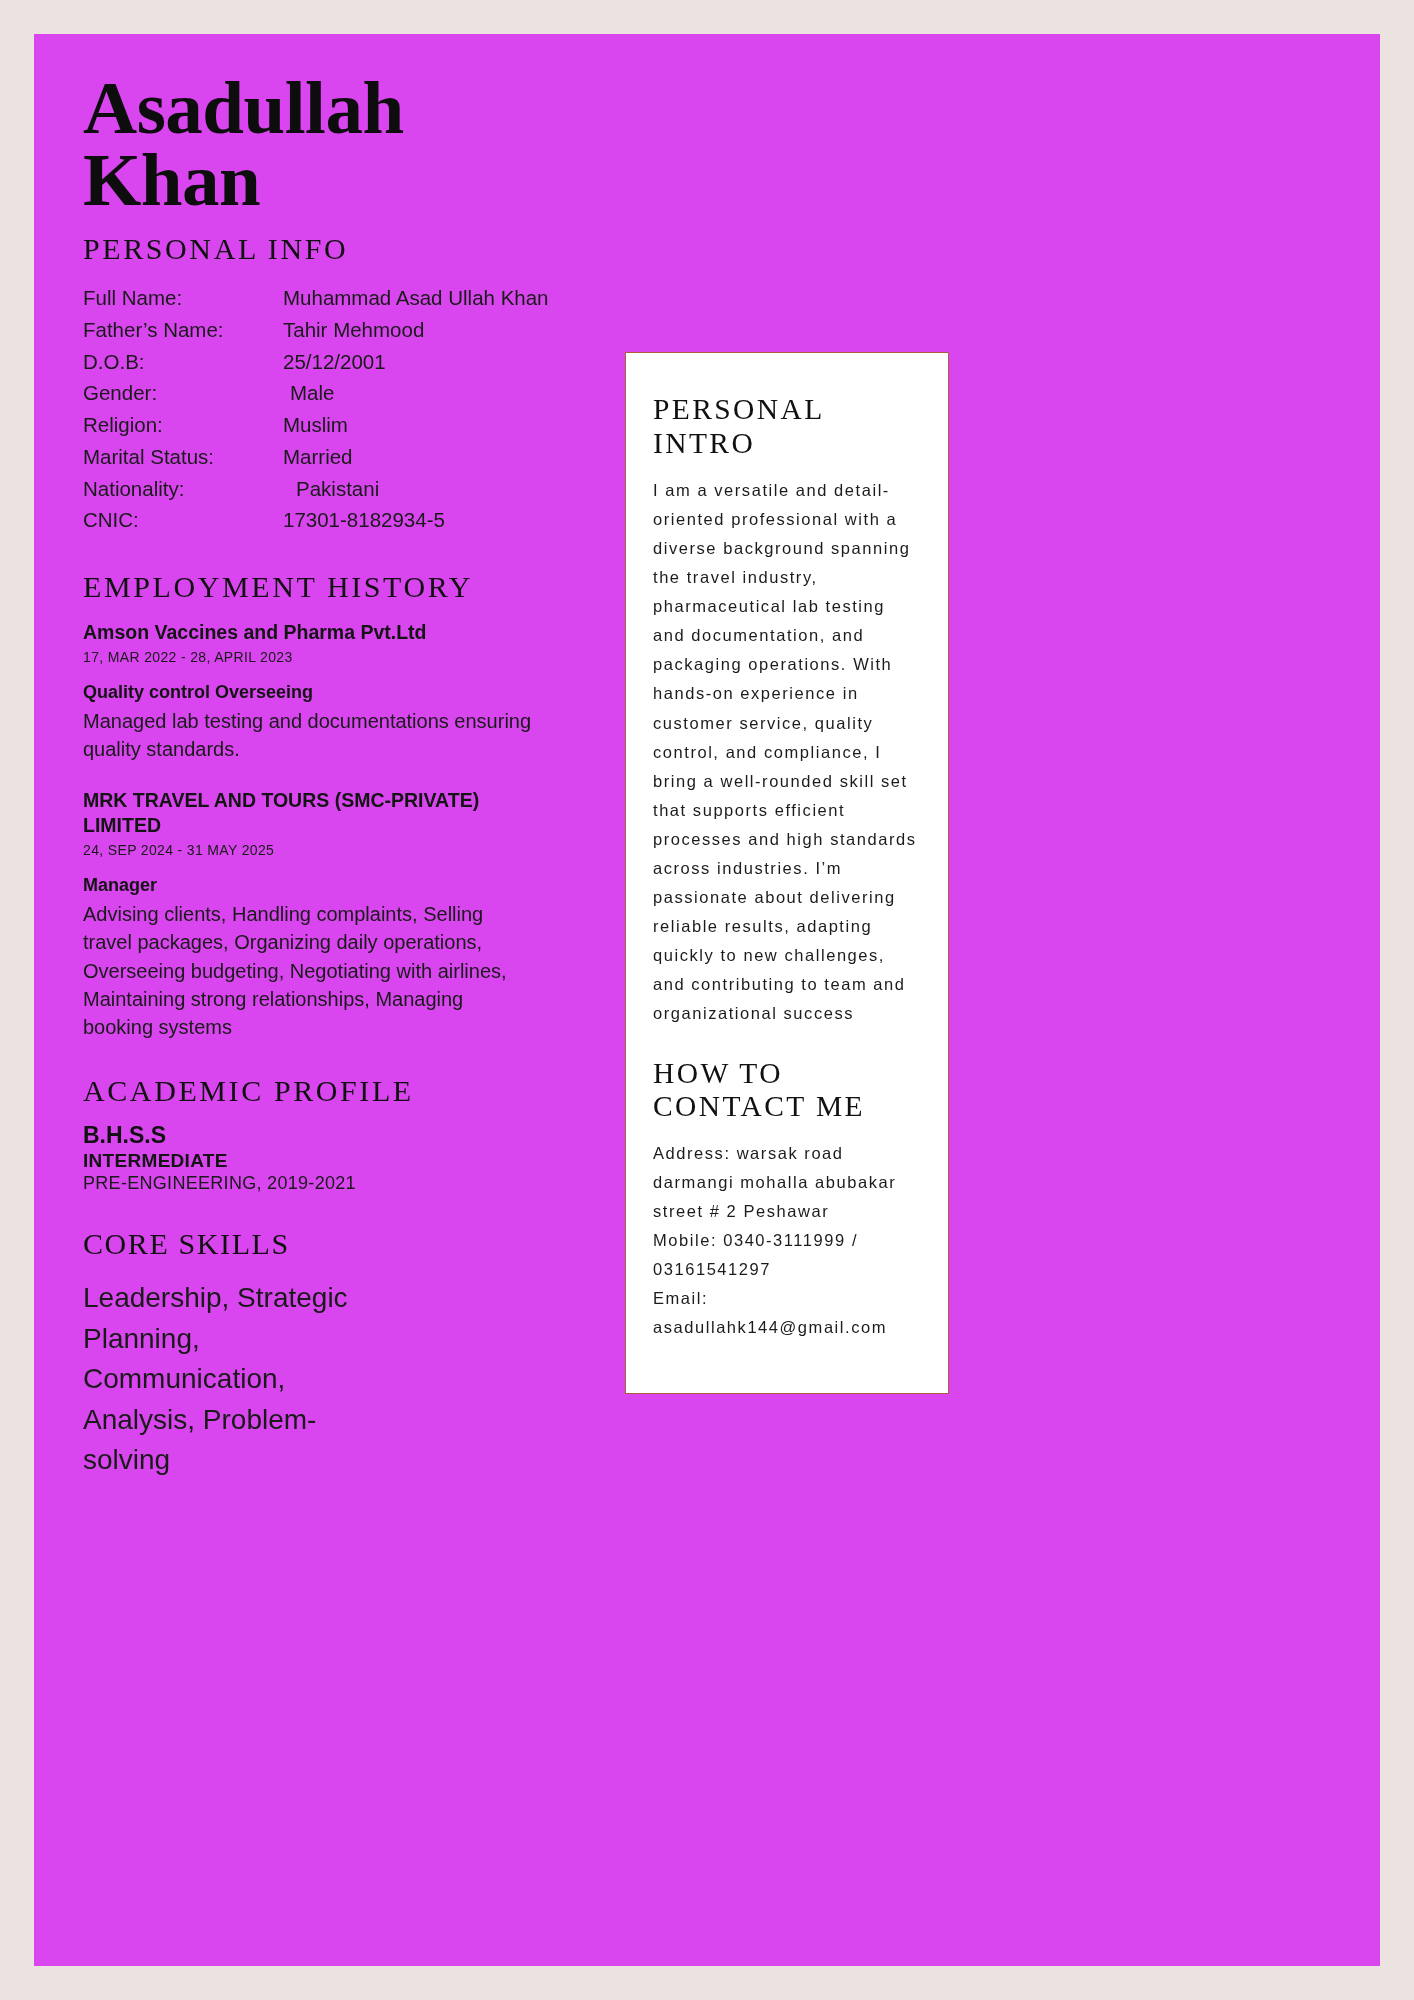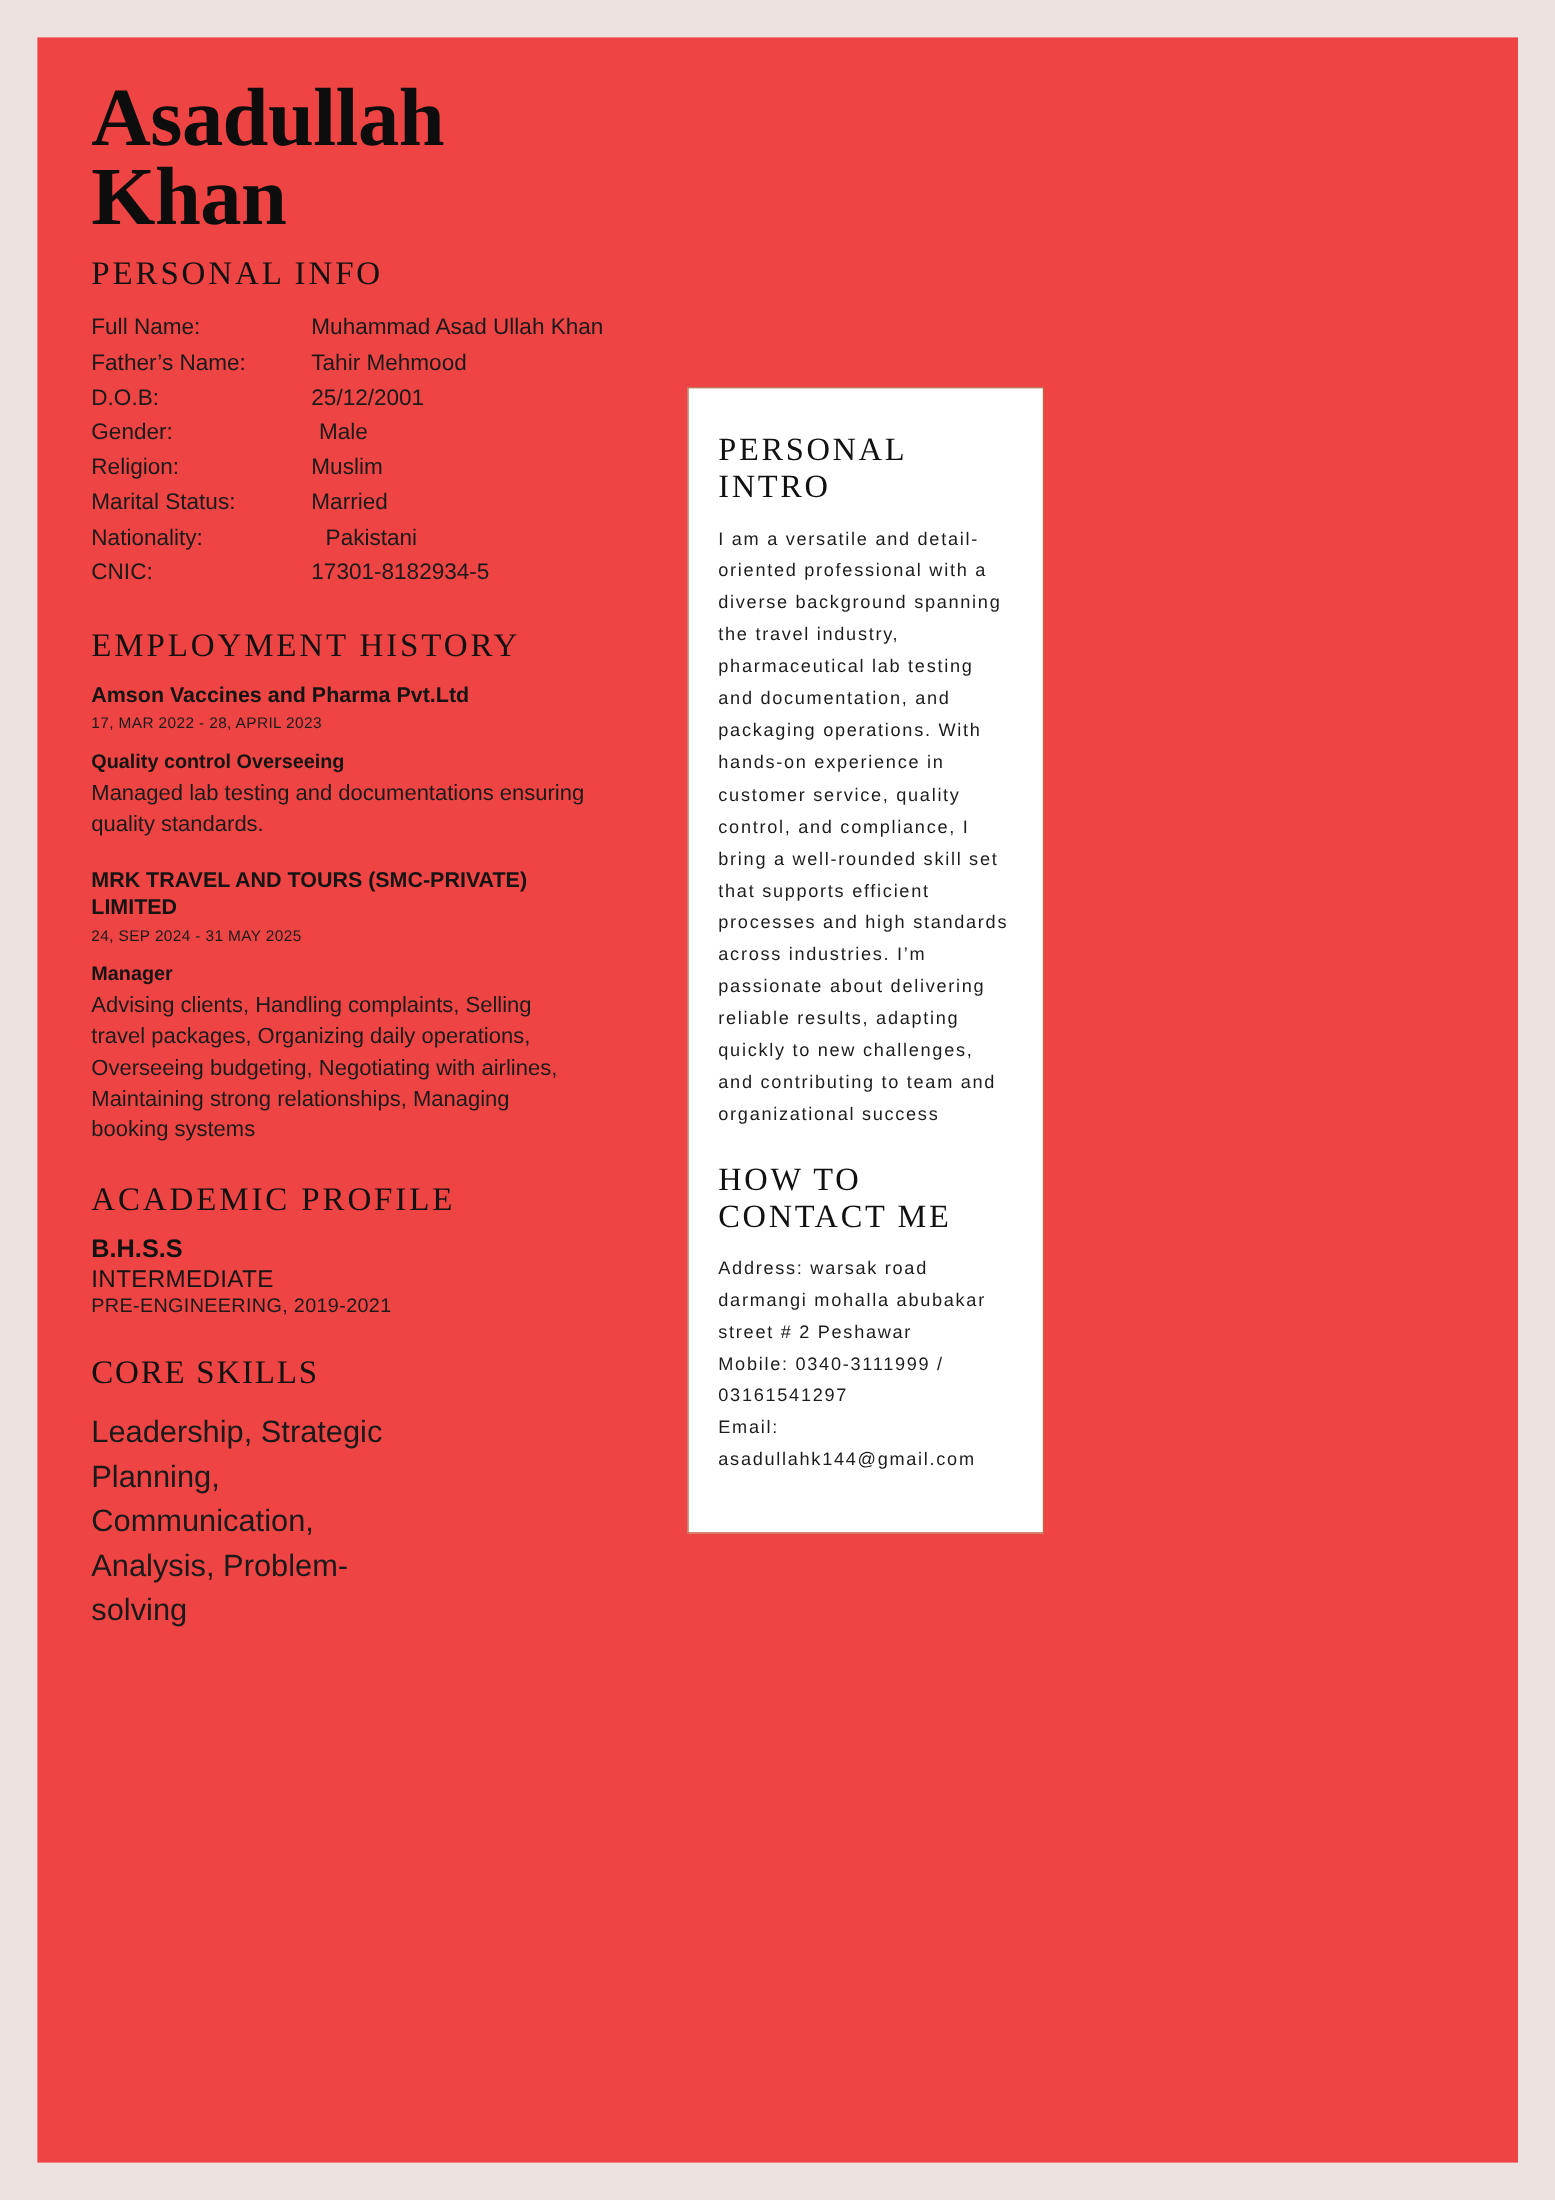--- a/index.html
+++ b/index.html
@@ -15,21 +15,21 @@
     height: 2000px;
     background: #ece3e0;
     overflow: hidden;
   }
   #sheet {
     position: absolute;
     left: 34px;
     top: 34px;
     width: 1346px;
     height: 1932px;
-    background: #ef4444;
+    background: #d946ef;
   }
 
   
   #left-col {
     position: absolute;
     left: 49px;
     top: 38px;
     width: 590px;
   }
 
@@ -97,22 +97,22 @@
   
   #academic { margin-top: 32px; }
   .edu-school {
     font-size: 23px;
     font-weight: 700;
     color: #111;
     margin-top: 15px;
     line-height: 1.1;
   }
   .edu-level {
-    font-size: 22px;
-    font-weight: 400;
+    font-size: 19px;
+    font-weight: 700;
     color: #141414;
     letter-spacing: 0.3px;
     margin-top: 2px;
   }
   .edu-detail {
     font-size: 18px;
     color: #1a1a1a;
     letter-spacing: 0.3px;
     margin-top: 1px;
   }

